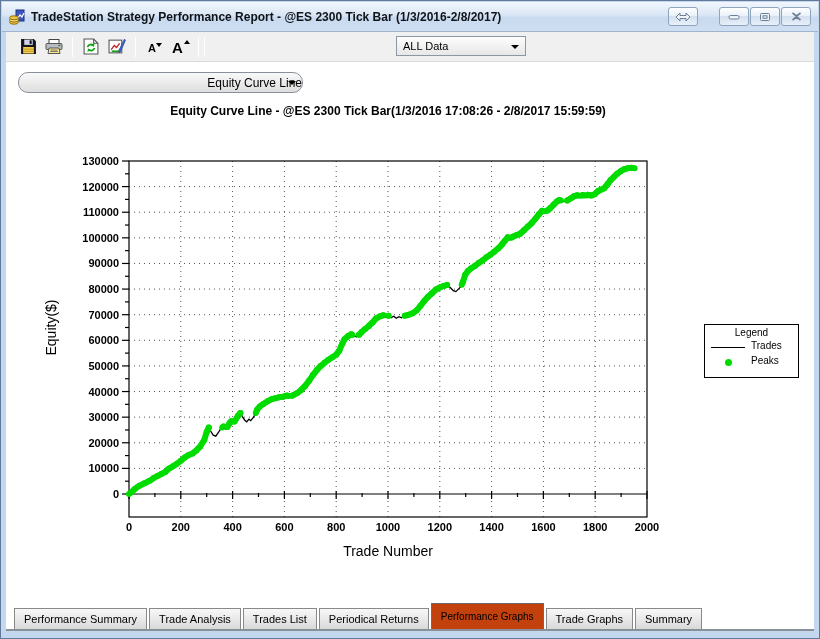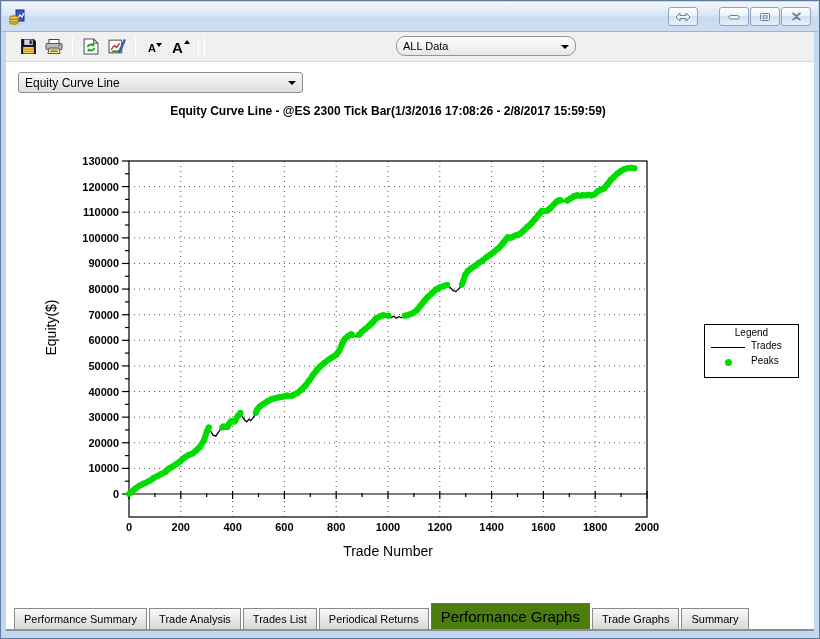--- a/index.html
+++ b/index.html
@@ -35,30 +35,30 @@
     border:1px solid #8a97a5; background:linear-gradient(#fdfdfd,#e7e7e7);
     padding-left:6px; position:relative; color:#000;
   }
   .combo .arrow{
     position:absolute; right:6px; top:8px; width:0; height:0;
     border-left:4px solid transparent; border-right:4px solid transparent; border-top:4px solid #000;
   }
   .combo.disabled{ color:#9a9a9a; background:#f1f1f1; border-color:#b9c3cc; }
   .combo.disabled .arrow{ border-top-color:#a9a9a9; }
   #account-combo{ position:absolute; left:217px; width:158px; top:4px; }
-  #alldata-combo{ position:absolute; left:390px; width:180px; top:4px;border-radius:9px; }
+  #alldata-combo{ position:absolute; left:390px; width:130px; top:4px; }
   
   .report{
     position:absolute; left:5px; right:5px; top:60px; bottom:7px;
     background:#ffffff; border-top:1px solid #dadada;
   }
   #graph-combo{
     position:absolute; left:12px; top:10px; width:285px; height:21px;
-    border:1px solid #8a9099; border-radius:3px;
-    background:linear-gradient(#f9f9f9,#dedede); font-size:12px;
+    border:1px solid #8a9099; border-radius:10px;
+    background:linear-gradient(#f9f9f9,#dedede); font-size:12px;justify-content:flex-end;
   }
   #chart-svg{ position:absolute; left:0; top:0; }
   
   .legend{
     position:absolute; left:698px; top:262px; width:95px; height:54px;
     border:1px solid #000; background:#fff; font-size:10px; color:#000;
     padding-top:2px;
   }
   .legend .legend-title{ text-align:center; margin-bottom:2px; }
   .legend .lrow{ display:flex; height:15px; }
@@ -72,40 +72,41 @@
     border-bottom:2px solid #7e8档;
   }
   .tabbar{ border-bottom:2px solid #8a9097; }
   .tab{
     height:21px; display:flex; align-items:center; padding:0 9px;
     font-size:11px; color:#000; white-space:nowrap;
     background:linear-gradient(#f8f8f8,#d9d9d9);
     border:1px solid #898989; border-bottom:none; margin-right:2px; cursor:default;
   }
   .tab.active{
-    height:26px; background:#4d7c0f; position:relative; z-index:2;
-    border-color:#6a6a6a; font-size:15px;
+    height:26px; background:#c2410c; position:relative; z-index:2;
+    border-color:#6a6a6a; font-size:10px;
   }
   svg text{ fill:#000; }
 </style>
 </head>
 <body>
 
 <div class="window">
 
   <div class="titlebar">
     <span style="display:flex;">
       <svg width="16" height="16" viewBox="0 0 16 16">
         <rect x="7" y="1" width="8" height="11" fill="#3a57c4" stroke="#1d2f7a"></rect>
         <path d="M9 9 l2-3 2 2 2-4" stroke="#ffffff" stroke-width="1.2" fill="none"></path>
         <ellipse cx="5" cy="13.2" rx="4.5" ry="2" fill="#f0c63c" stroke="#8d6f14"></ellipse>
         <ellipse cx="5" cy="11" rx="4.5" ry="2" fill="#ffe27a" stroke="#8d6f14"></ellipse>
         <ellipse cx="5" cy="8.8" rx="4.5" ry="2" fill="#f0c63c" stroke="#8d6f14"></ellipse>
       </svg>
     </span>
+    <span class="title">TradeStation Strategy Performance Report - @ES 2300 Tick Bar (1/3/2016-2/8/2017)</span>
     <span class="spacer"></span>
     <span class="win-btn">
       <span style="display:flex;">
         <svg width="16" height="10" viewBox="0 0 16 10">
             <path d="M1 5 L5 1 V3.5 H11 V1 L15 5 L11 9 V6.5 H5 V9 Z" fill="#eef3f9" stroke="#6d7f95" stroke-width="1"></path>
           </svg>
       </span>
     </span>
     <span style="width:9px;"></span>
     <span class="btn-group">

